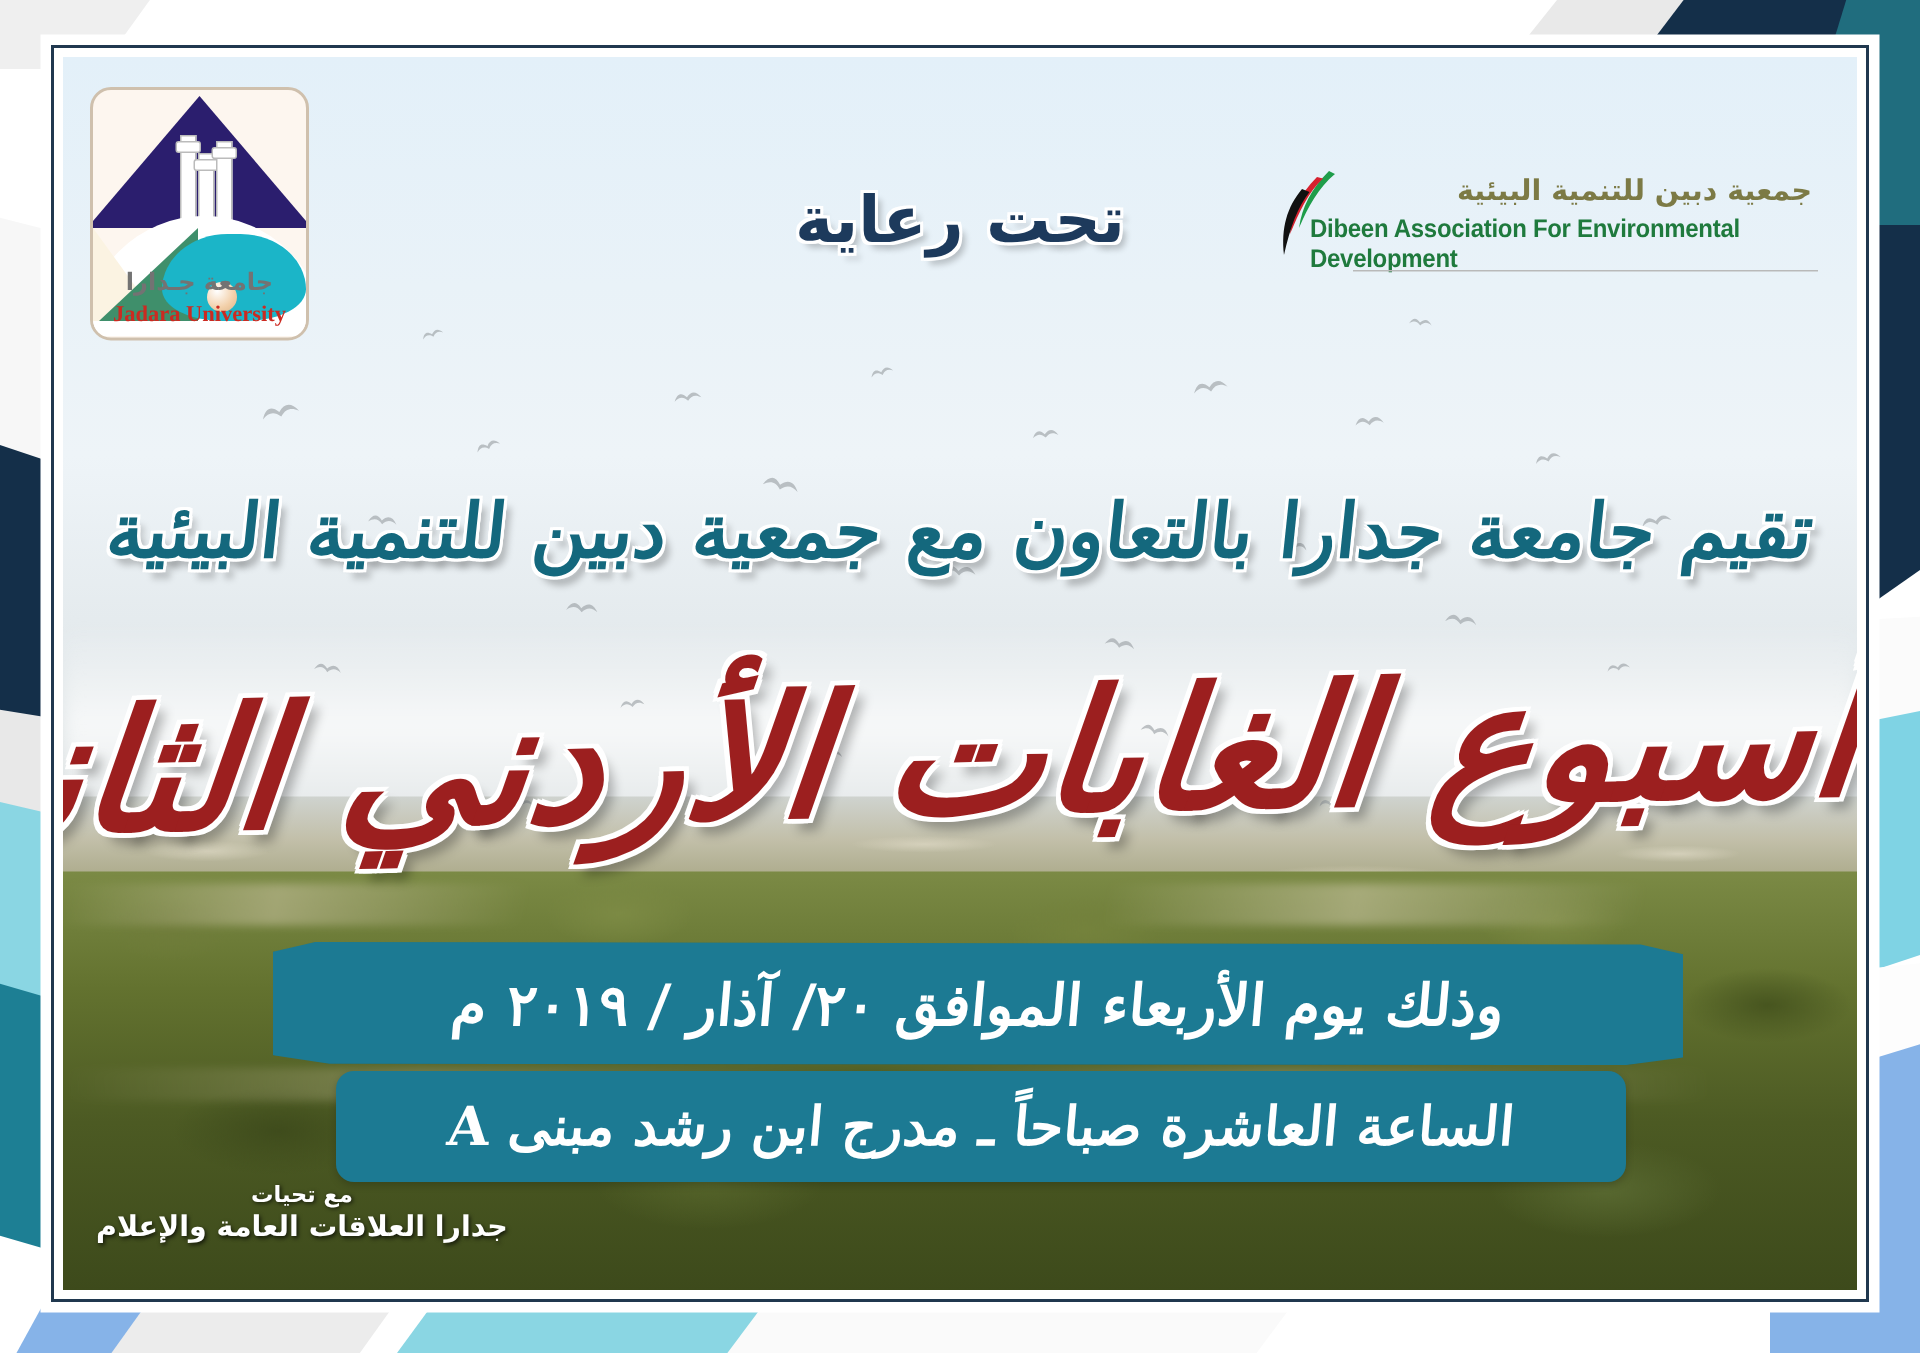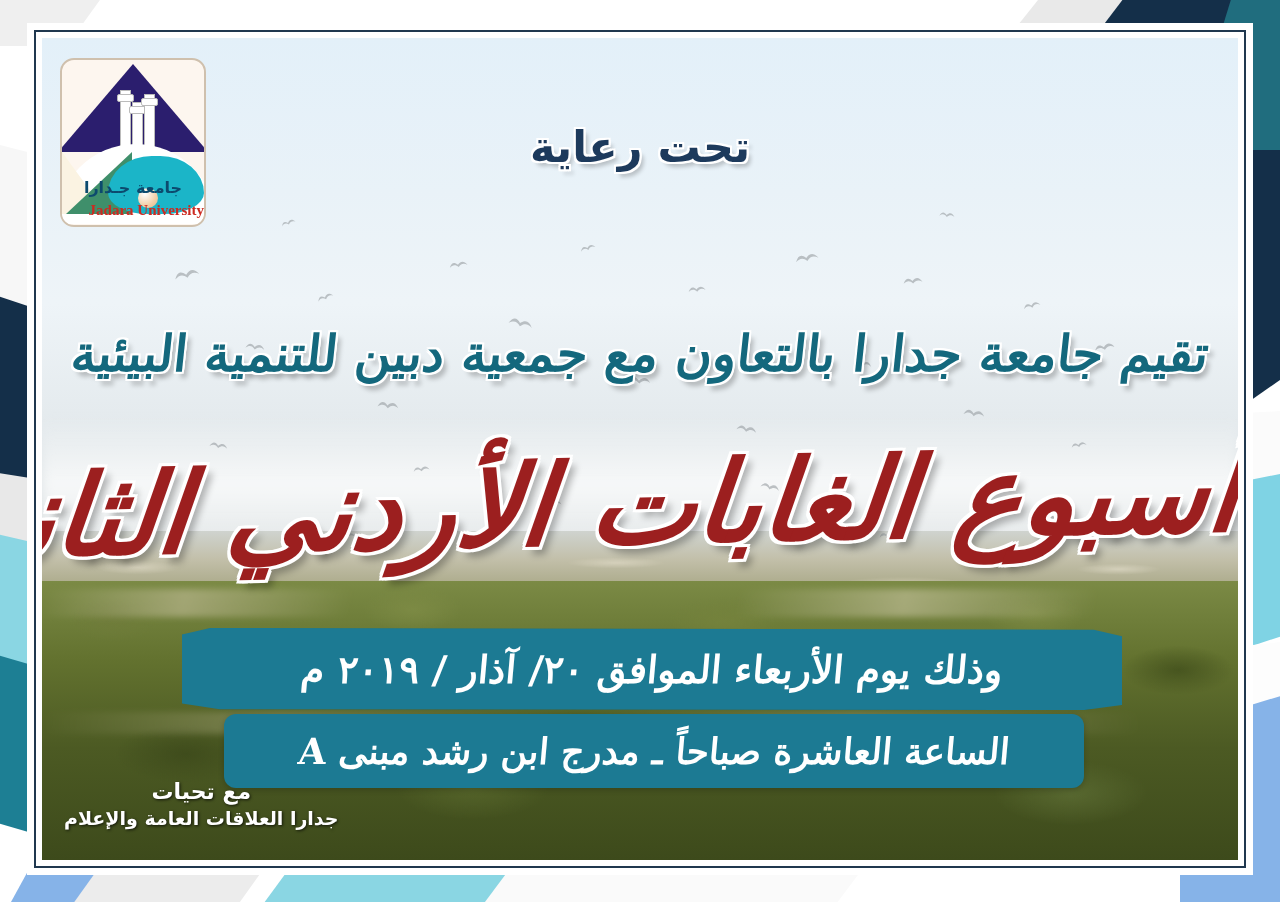--- a/index.html
+++ b/index.html
@@ -123,22 +123,22 @@
       background:#ffffff;border-radius:50% 50% 0 0 / 100% 100% 0 0;}
   .jl-green{position:absolute;top:92px;left:4px;width:66px;height:62px;background:#3f8f6b;
       clip-path:polygon(0% 100%,100% 0%,100% 100%);}
   .jl-cyan{position:absolute;top:96px;left:46px;width:96px;height:58px;background:#1bb5c8;
       border-radius:50% 50% 46% 46% / 70% 70% 40% 40%;}
   .jl-cream{position:absolute;top:92px;left:0px;width:36px;height:62px;background:#fbf3e2;
       clip-path:polygon(0% 0%,100% 80%,100% 100%,0% 100%);}
   .jl-ball{position:absolute;top:128px;left:76px;width:20px;height:20px;border-radius:50%;
       background:radial-gradient(circle at 34% 30%,#ffffff,#f2cfa8 60%,#dbb489);}
   .jl-ar{position:absolute;bottom:28px;left:0;right:0;text-align:center;
-      color:#0c4a6e;font-size:16px;font-weight:bold;letter-spacing:1px;}
-  .jl-en{position:absolute;bottom:6px;left:0;right:0;text-align:right;
+      color:#737373;font-size:16px;font-weight:bold;letter-spacing:1px;}
+  .jl-en{position:absolute;bottom:6px;left:0;right:0;text-align:center;
       color:#cc2a21;font-size:15px;font-weight:bold;font-family:"Liberation Serif",serif;}
 
   .dibeen-logo{position:absolute;top:72px;right:26px;width:360px;height:86px;}
   .db-mark{position:absolute;left:0;top:2px;width:54px;height:64px;}
   .db-text-ar{position:absolute;right:4px;top:6px;color:#7c7a45;font-size:19px;
       font-weight:bold;letter-spacing:.5px;}
   .db-text-en{position:absolute;right:4px;top:33px;color:#1f7a3d;font-size:17px;
       font-weight:bold;font-family:"Liberation Sans",sans-serif;
       letter-spacing:-.2px;transform:scaleX(.94);transform-origin:right center;direction:ltr;}
   .db-rule{position:absolute;right:0;left:50px;top:70px;height:1px;background:#b9b9b9;}
@@ -180,21 +180,21 @@
   .banner2{position:absolute;top:676px;left:182px;width:860px;height:74px;
       background:#1c7a93;border-radius:12px;
       box-shadow:0 2px 6px rgba(0,0,0,.2);}
   .banner2 .btxt{position:absolute;inset:0;display:flex;align-items:center;justify-content:center;
       color:#ffffff;font-size:36px;font-family:"DejaVu Serif","Liberation Serif",serif;
       font-weight:bold;transform:skewX(-5deg);white-space:nowrap;}
 
   
   .credit{position:absolute;bottom:28px;left:22px;text-align:center;color:#ffffff;
       text-shadow:1px 1px 3px rgba(0,0,0,.75);line-height:1.35;}
-  .credit .c1{font-size:22px;font-weight:bold;}
+  .credit .c1{font-size:15px;font-weight:bold;}
   .credit .c2{font-size:19px;font-weight:bold;}
 </style>
 </head>
 <body>
 
 <div class="poster">
 
   <div class="deco deco-tl-gray"></div>
   <div class="deco deco-tr-teal"></div>
   <div class="deco deco-tr-navy"></div>
@@ -321,20 +321,30 @@
         </div>
         <div class="jl-bowl"></div>
         <div class="jl-cream"></div>
         <div class="jl-green"></div>
         <div class="jl-cyan"></div>
         <div class="jl-ball"></div>
         <div class="jl-ar">جامعة جـدارا</div>
         <div class="jl-en">Jadara University</div>
       </div>
 
+      <div class="dibeen-logo">
+        <svg class="db-mark" viewBox="0 0 54 64">
+          <path d="M34 2 C22 14, 16 26, 14 40 C20 26, 27 13, 38 4 Z" fill="#1f9d4a"></path>
+          <path d="M26 6 C14 18, 9 30, 8 44 C14 30, 20 16, 30 7 Z" fill="#d6212f"></path>
+          <path d="M16 14 C6 26, 2 40, 4 58 C8 40, 13 26, 21 16 Z" fill="#111111"></path>
+        </svg>
+        <div class="db-text-ar">جمعية دبين للتنمية البيئية</div>
+        <div class="db-text-en">Dibeen Association For Environmental Development</div>
+        <div class="db-rule"></div>
+      </div>
 
       <div class="headline">
         <div class="h-line1">تحت رعاية</div>
       </div>
 
       <div class="subline">تقيم جامعة جدارا بالتعاون مع جمعية دبين للتنمية البيئية</div>
 
       <div class="maintitle">أسبوع الغابات الأردني الثاني</div>
 
       <div class="banner1">

